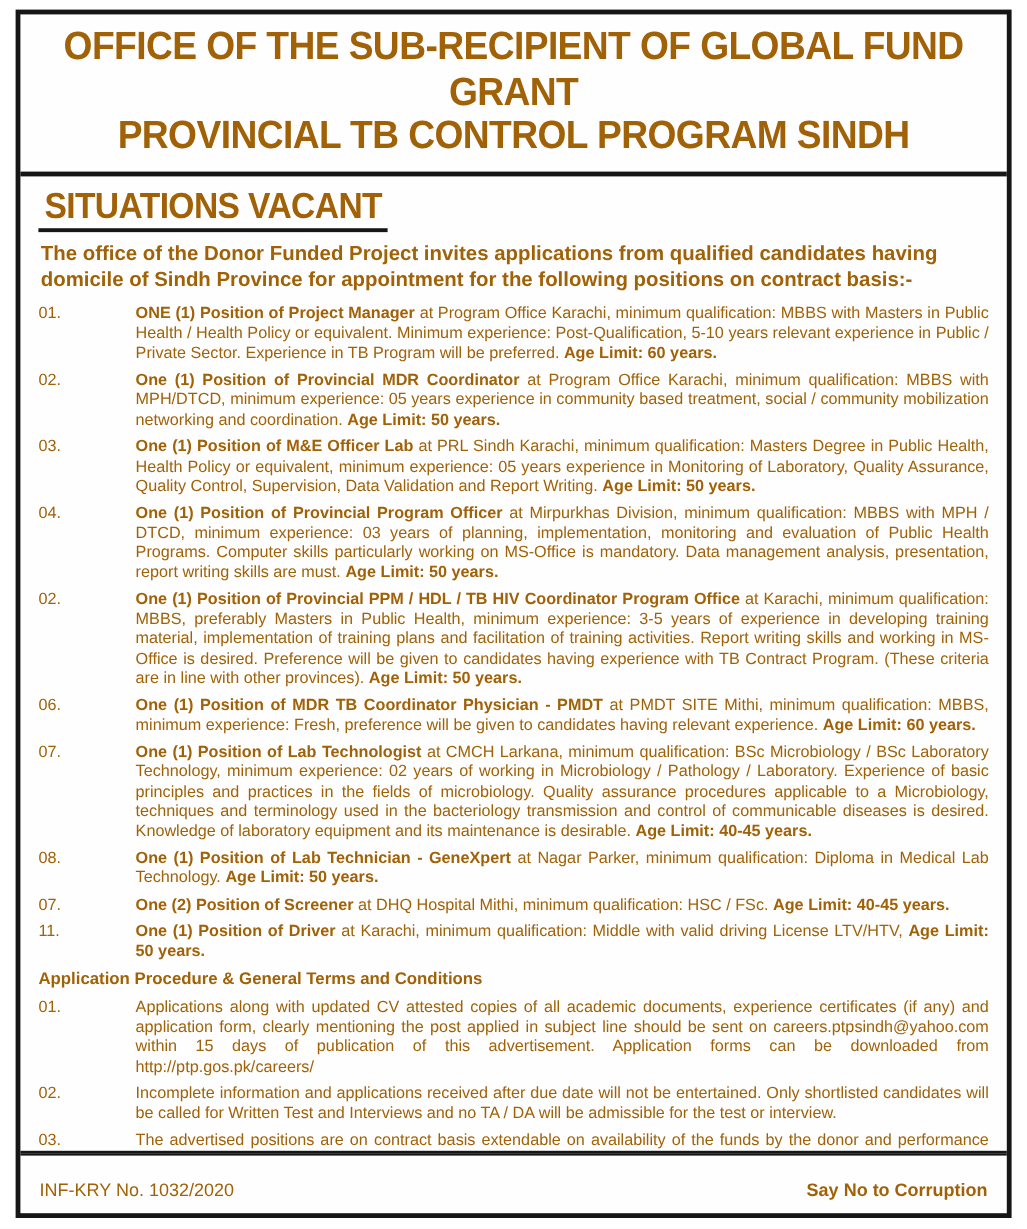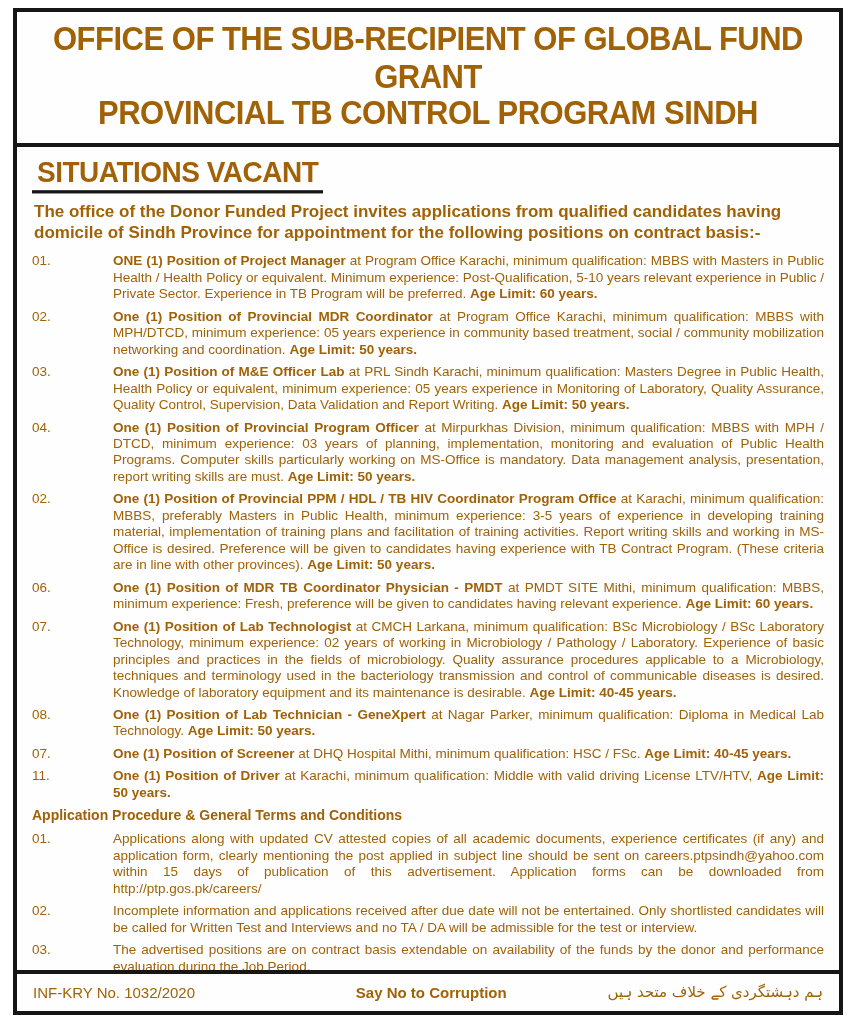--- a/index.html
+++ b/index.html
@@ -69,21 +69,21 @@
   .terms-heading {
     font-size: 14px;
     font-weight: bold;
     margin: 4px 0 8px 0;
   }
   .footer {
     flex: 0 0 auto;
     display: flex;
     align-items: center;
     justify-content: space-between;
-    padding: 9px 16px 10px 16px;
+    padding: 21px 16px 10px 16px;
     font-size: 15px;
   }
   .footer .ref { flex: 0 0 auto; }
   .footer .slogan { flex: 0 0 auto; font-weight: bold; margin-left: 60px; }
   .footer .urdu {
     flex: 0 0 auto;
     direction: rtl;
     font-family: "DejaVu Sans", sans-serif;
     font-size: 15px;
   }
@@ -144,21 +144,21 @@
             <div class="txt"><b>One (1) Position of Lab Technologist</b> <span>at CMCH Larkana, minimum qualification: BSc Microbiology / BSc Laboratory Technology, minimum experience: 02 years of working in Microbiology / Pathology / Laboratory. Experience of basic principles and practices in the fields of microbiology. Quality assurance procedures applicable to a Microbiology, techniques and terminology used in the bacteriology transmission and control of communicable diseases is desired. Knowledge of laboratory equipment and its maintenance is desirable.</span> <b>Age Limit: 40-45 years.</b></div>
           </div>
 
   <div class="row">
             <span class="num">08.</span>
             <div class="txt"><b>One (1) Position of Lab Technician - GeneXpert</b> <span>at Nagar Parker, minimum qualification: Diploma in Medical Lab Technology.</span> <b>Age Limit: 50 years.</b></div>
           </div>
 
   <div class="row">
             <span class="num">07.</span>
-            <div class="txt"><b>One (1) Position of Screener</b> <span>at DHQ Hospital Mithi, minimum qualification: HSC / FSc.</span> <b>Age Limit: 40-45 years.</b></div>
+            <div class="txt"><b>One (2) Position of Screener</b> <span>at DHQ Hospital Mithi, minimum qualification: HSC / FSc.</span> <b>Age Limit: 40-45 years.</b></div>
           </div>
 
 
   <div class="row">
             <span class="num">11.</span>
             <div class="txt"><b>One (1) Position of Driver</b> <span>at Karachi, minimum qualification: Middle with valid driving License LTV/HTV,</span> <b>Age Limit: 50 years.</b></div>
           </div>
 </div>
 
       <div class="terms-heading">Application Procedure &amp; General Terms and Conditions</div>
@@ -185,17 +185,16 @@
           </div>
 
 </div>
     </div>
 
     <div class="divider"></div>
 
     <div class="footer">
       <span class="ref">INF-KRY No. 1032/2020</span>
       <span class="slogan">Say No to Corruption</span>
-      <span class="urdu">ہم دہشتگردی کے خلاف متحد ہیں</span>
     </div>
 
   </div>
 </div>
 
 </body></html>

